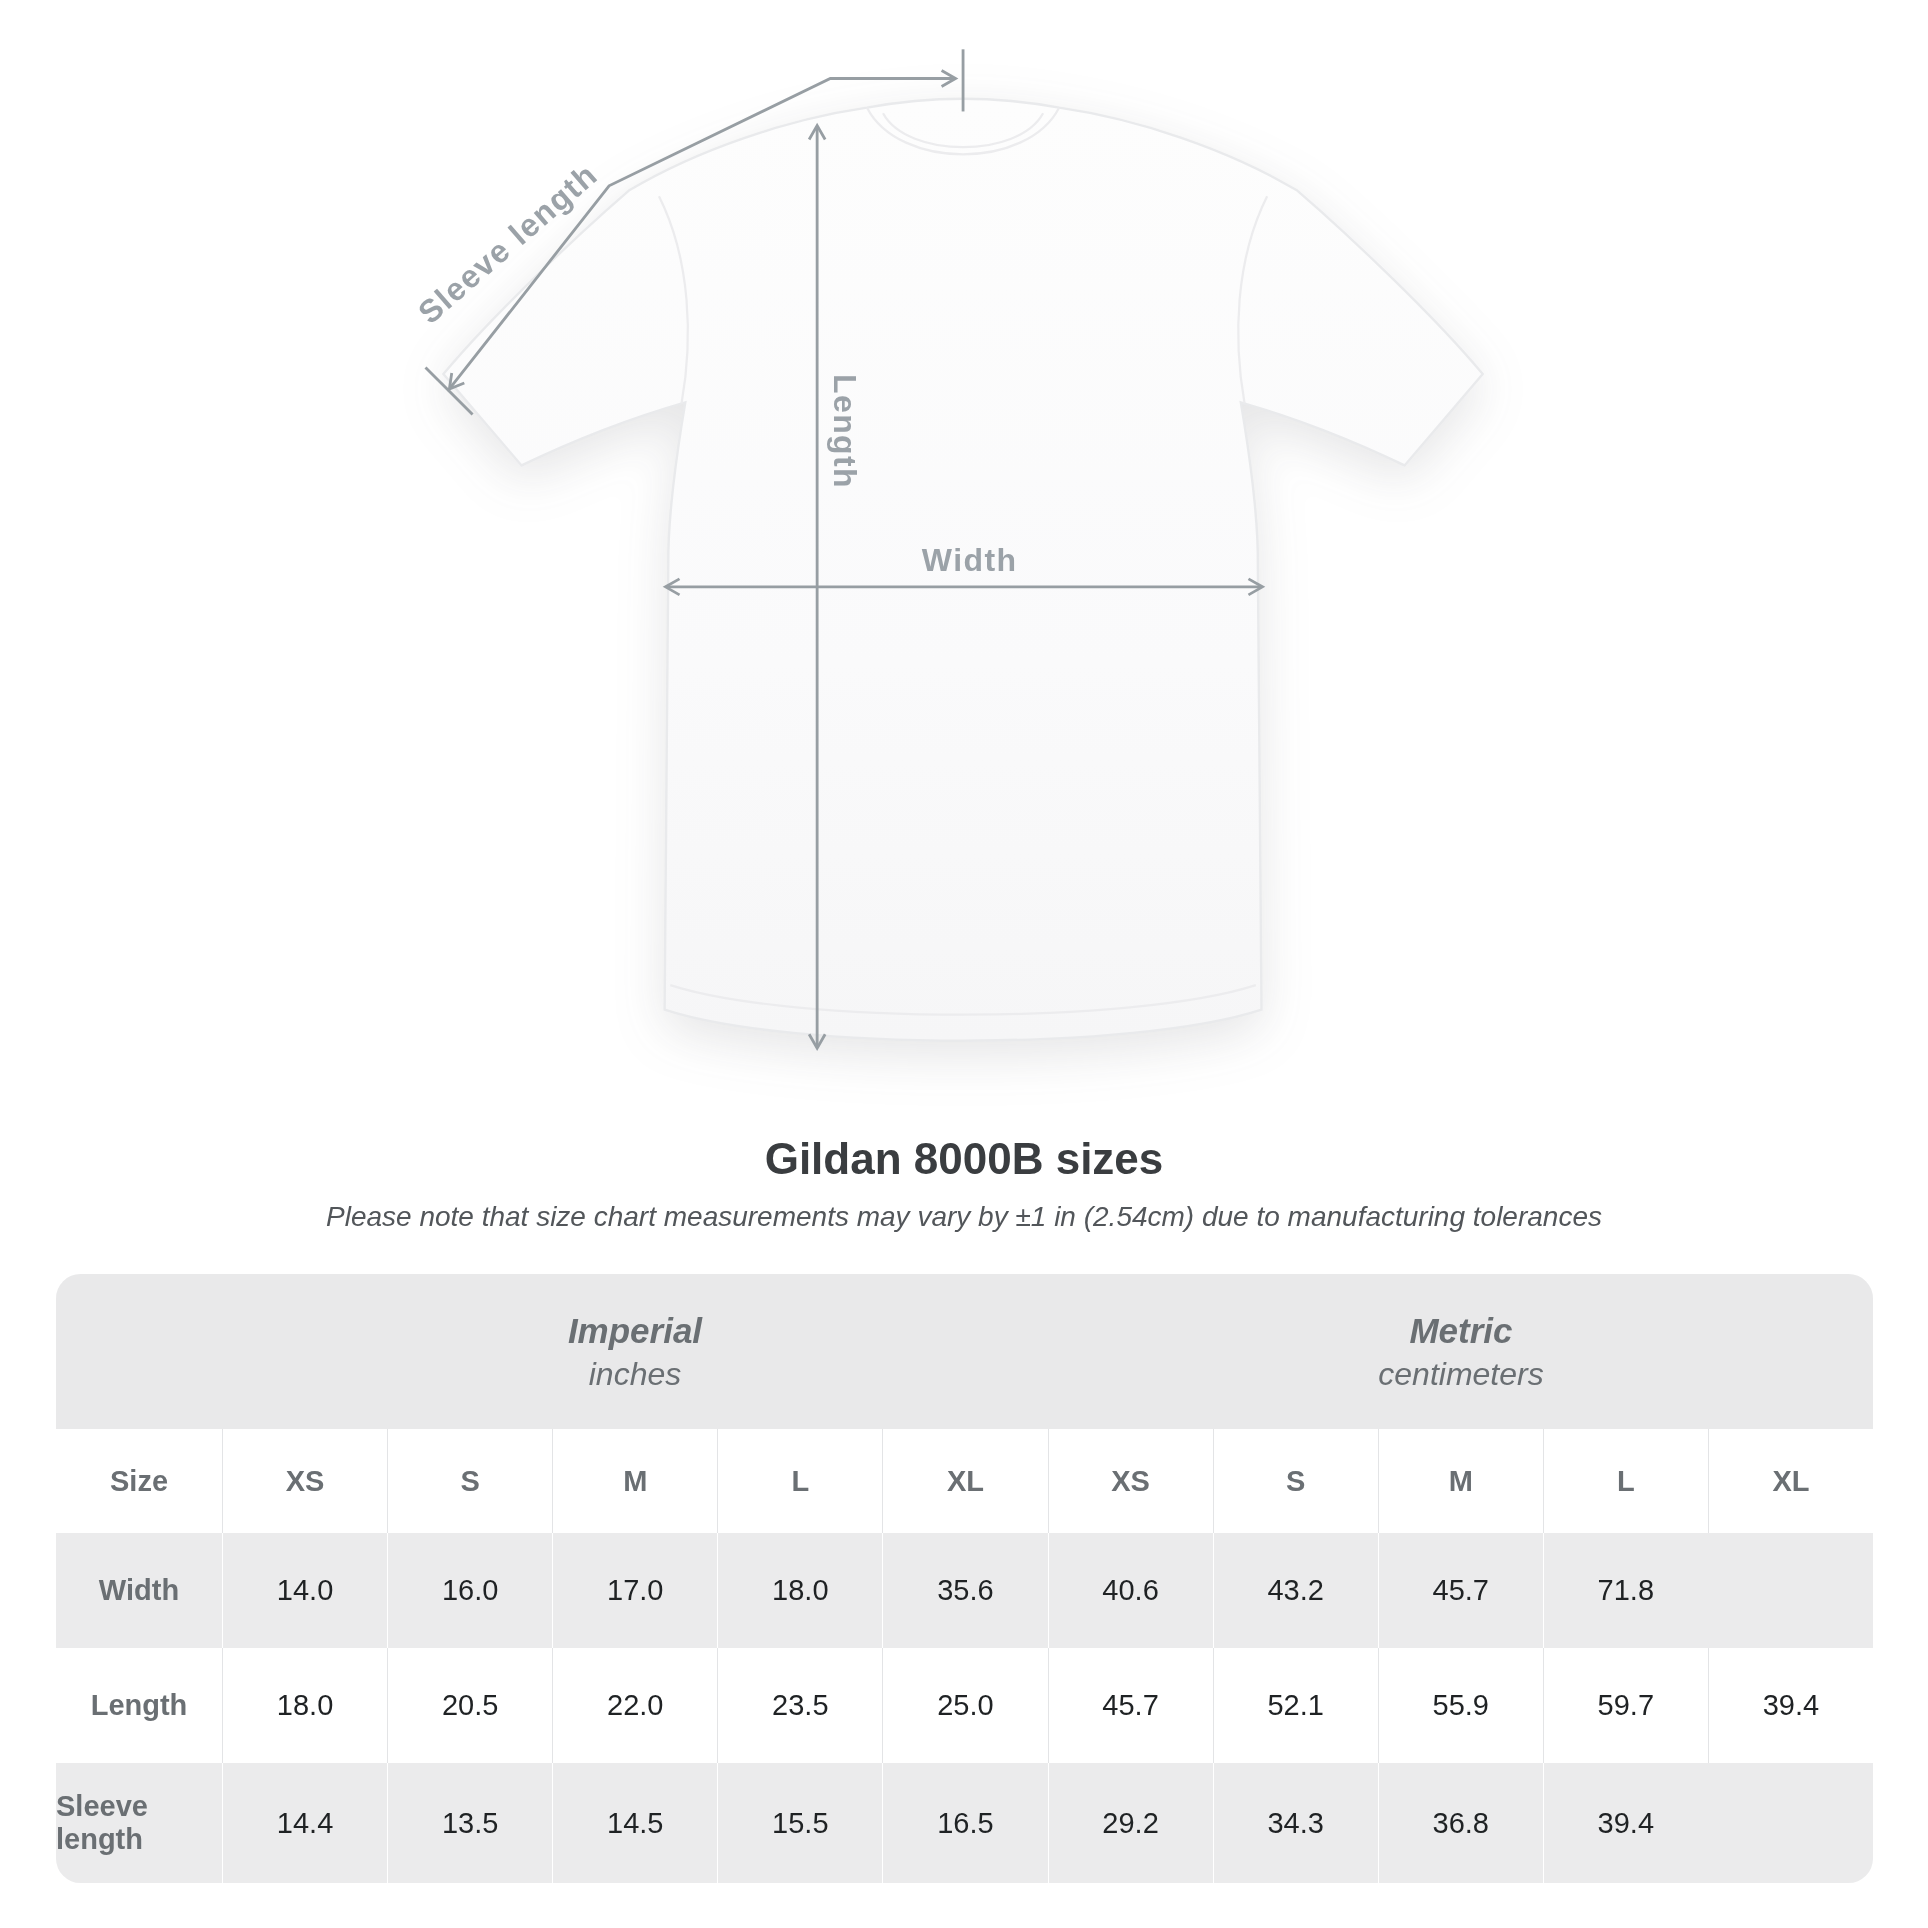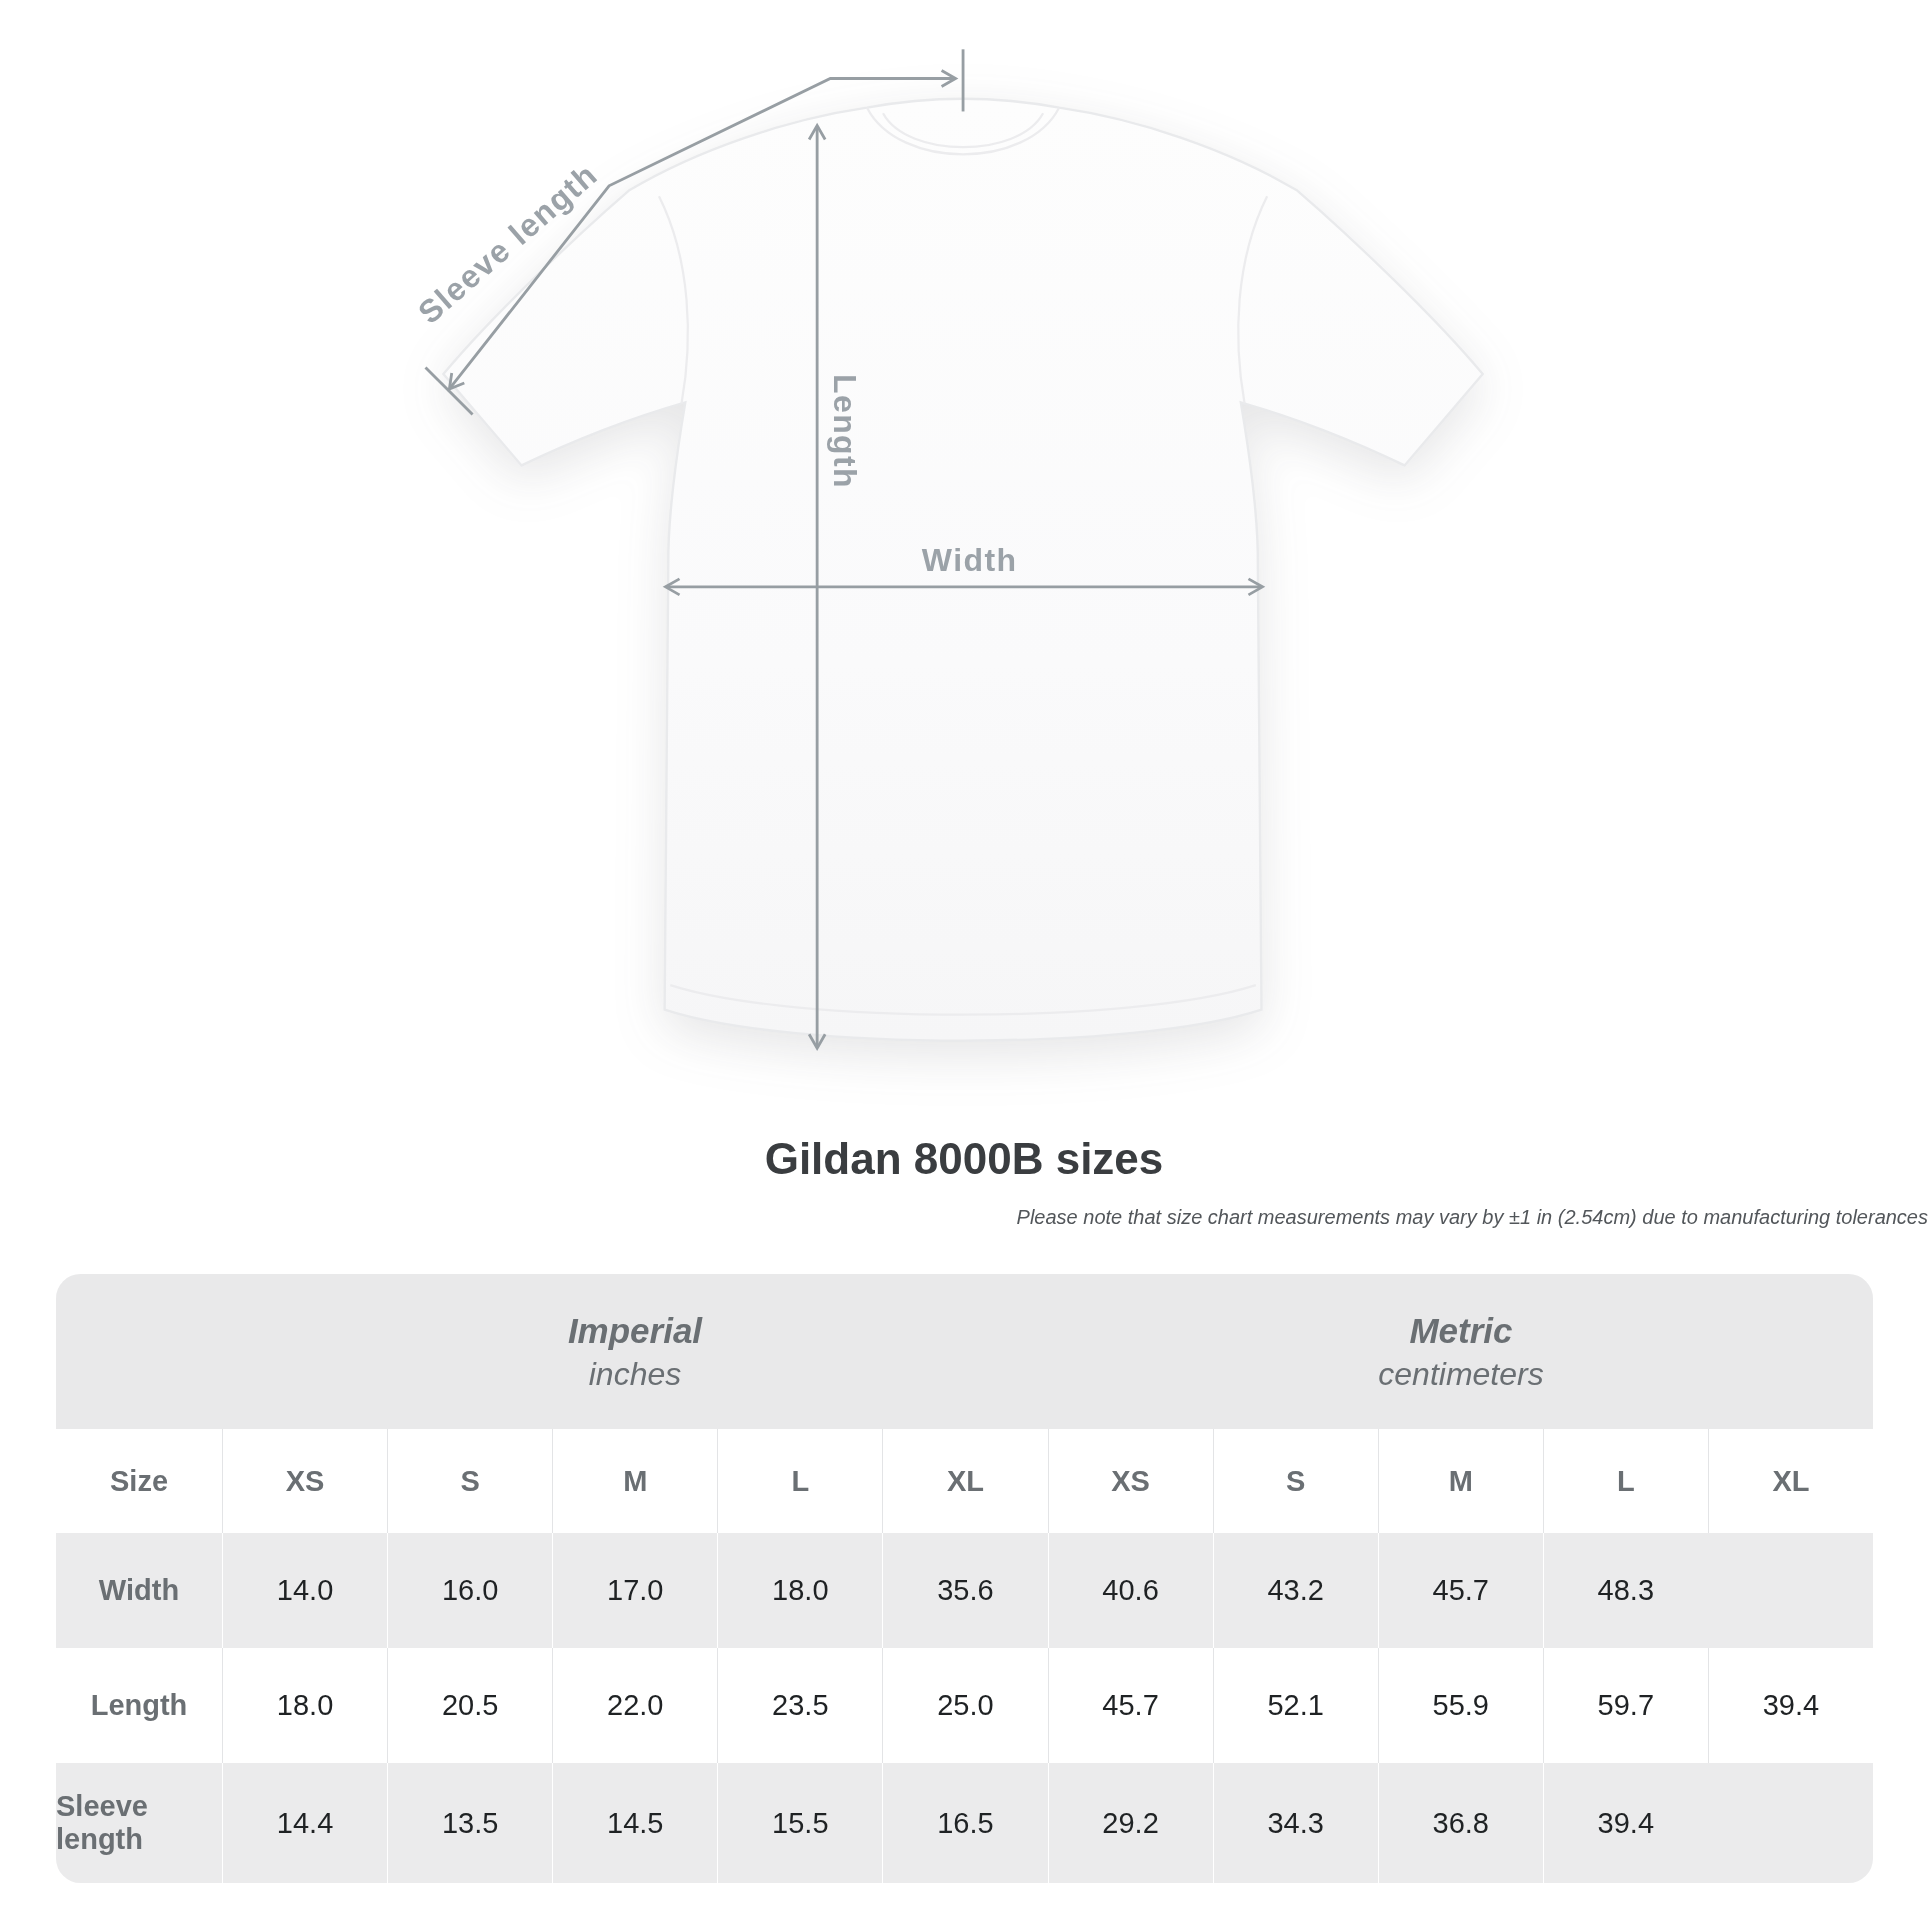--- a/index.html
+++ b/index.html
@@ -30,22 +30,22 @@
     font-weight:bold; font-size:34px; letter-spacing:1.5px;
   }
 
   
   .page-title{
     text-align:center; color:var(--title);
     font-size:44px; font-weight:bold; line-height:53px;
     margin-top:11.3px;
   }
   .page-subtitle{
-    text-align:right; color:var(--subtitle);
-    font-size:20px; font-style:italic; line-height:38px;
+    text-align:center; color:var(--subtitle);
+    font-size:28px; font-style:italic; line-height:38px;
     margin-top:13px;
   }
 
   
   .size-table{
     width:1817px; margin:38px 55px 0 56px;
     border-radius:24.5px; overflow:hidden;
   }
   .t-band{
     display:grid; grid-template-columns:166px 826px 826px;
@@ -171,21 +171,21 @@
     <div class="t-row data-row row-gray">
           <div class="cell muted">Width</div>
           <div class="cell">14.0</div>
           <div class="cell">16.0</div>
           <div class="cell">17.0</div>
           <div class="cell">18.0</div>
           <div class="cell">35.6</div>
           <div class="cell">40.6</div>
           <div class="cell">43.2</div>
           <div class="cell">45.7</div>
-          <div class="cell">48.3</div>
+          <div class="cell">71.8</div>
         </div>
         <div class="t-row data-row row-white">
           <div class="cell muted">Length</div>
           <div class="cell">18.0</div>
           <div class="cell">20.5</div>
           <div class="cell">22.0</div>
           <div class="cell">23.5</div>
           <div class="cell">25.0</div>
           <div class="cell">45.7</div>
           <div class="cell">52.1</div>

